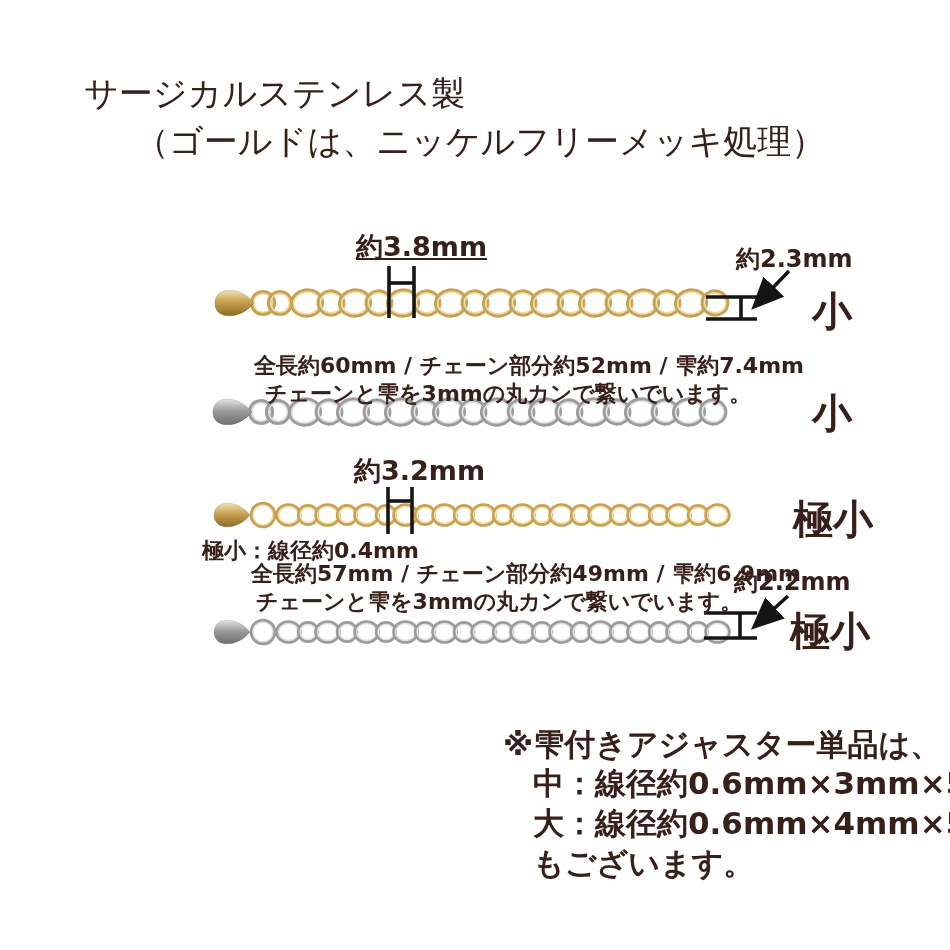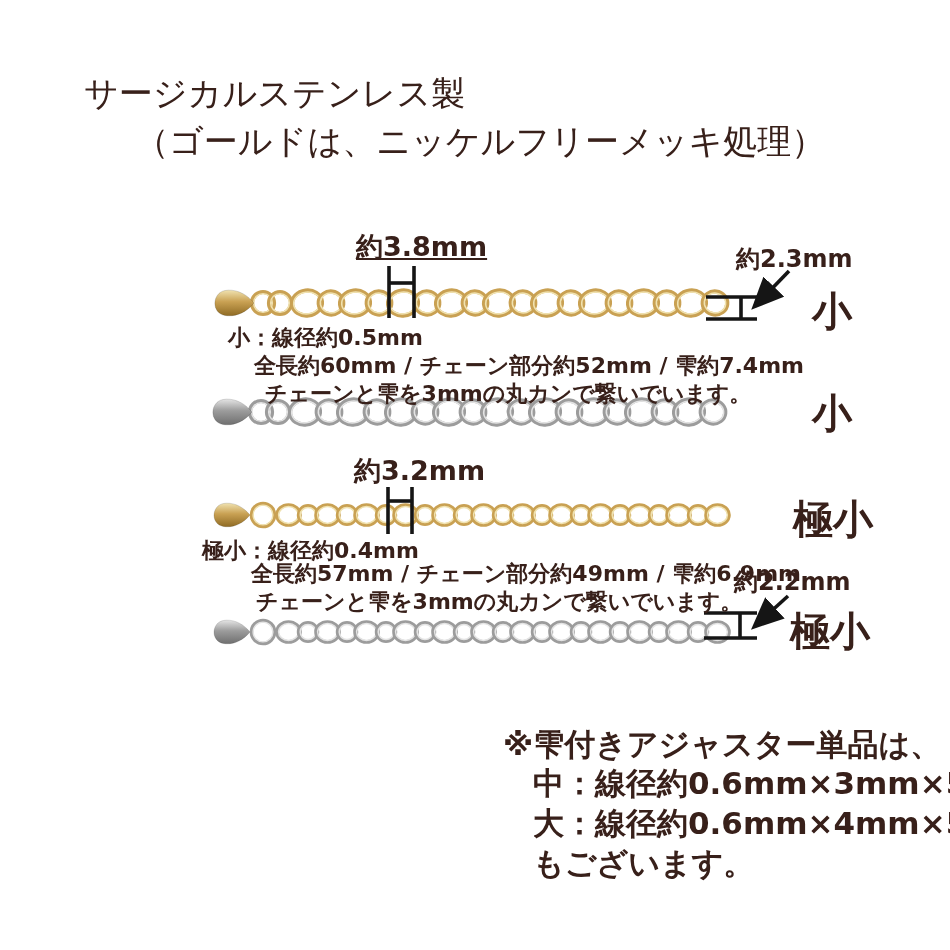--- a/index.html
+++ b/index.html
@@ -261,21 +261,20 @@
         <line x1="788" y1="596" x2="755" y2="626" stroke="#151515" stroke-width="3.6" marker-end="url(#ah)"></line>
       </g>
     </svg>
 
   <div class="txt title" style="left:84px; top:74px;">サージカルステンレス製</div>
   <div class="txt title" style="left:96px; top:122px;margin-left:39px;">（ゴールドは、ニッケルフリーメッキ処理）</div>
 
   <div class="txt gauge" style="left:356px; top:231px;text-decoration:underline;">約3.8mm</div>
   <div class="txt gauge-sm" style="left:700px; top:246px;margin-left:36px;">約2.3mm</div>
   <div class="txt rowlab" style="left:812px; top:288px;">小</div>
-  <div class="txt spec" style="left:228px; top:325px;">小：線径約0.5mm</div>
   <div class="txt spec" style="left:254px; top:353px;">全長約60mm / チェーン部分約52mm / 雫約7.4mm</div>
   <div class="txt spec" style="left:265px; top:381px;">チェーンと雫を3mmの丸カンで繋いでいます。</div>
   <div class="txt rowlab" style="left:812px; top:390px;">小</div>
 
   <div class="txt gauge" style="left:354px; top:455px;">約3.2mm</div>
   <div class="txt rowlab" style="left:793px; top:496px;">極小</div>
   <div class="txt spec" style="left:202px; top:538px;">極小：線径約0.4mm</div>
   <div class="txt spec" style="left:251px; top:561px;">全長約57mm / チェーン部分約49mm / 雫約6.9mm</div>
   <div class="txt spec" style="left:256px; top:589px;">チェーンと雫を3mmの丸カンで繋いでいます。</div>
   <div class="txt gauge-sm" style="left:734px; top:569px;">約2.2mm</div>

